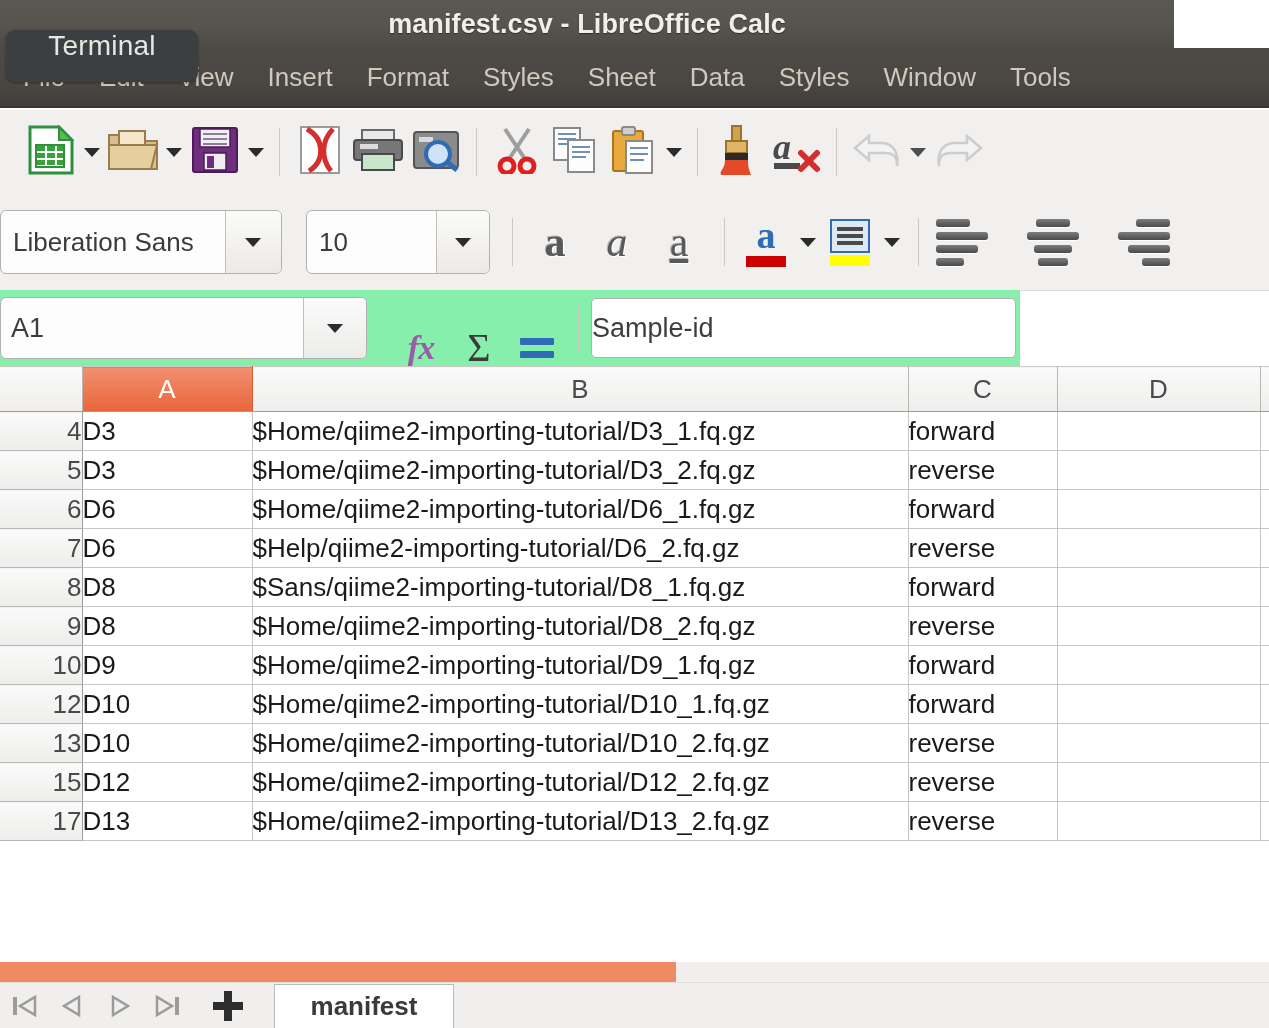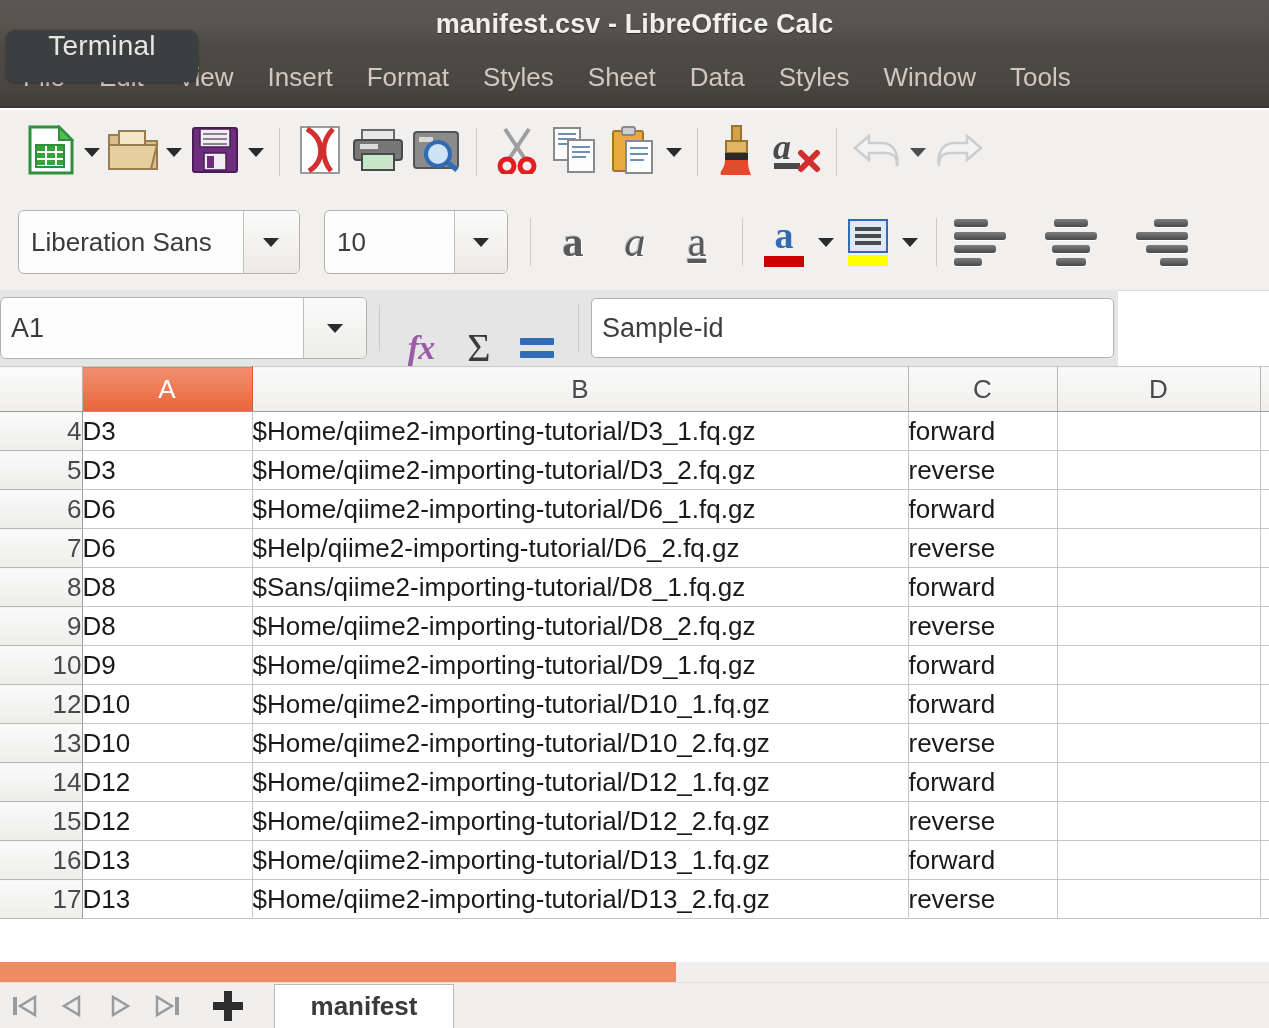--- a/index.html
+++ b/index.html
@@ -19,21 +19,21 @@
     position: relative;
     width: 1269px;
     height: 1028px;
     overflow: hidden;
   }
 
   
   .titlebar {
     position: absolute;
     left: 0; top: 0;
-    width: 1269px;
+    width: 1174px;
     height: 48px;
     background: linear-gradient(to bottom, #5b5751 0%, #57534d 55%, #4e4a45 100%);
     display: flex;
     align-items: center;
     justify-content: center;
   }
   .titlebar-text {
     color: #f2efe9;
     font-size: 27px;
     font-weight: bold;
@@ -162,21 +162,21 @@
     overflow: hidden;
   }
   .combo .drop {
     width: 60px;
     border-left: 1px solid #c2bfba;
     background: linear-gradient(to bottom,#fbfbfb,#eceae6);
     display: flex;
     align-items: center;
     justify-content: center;
   }
-  .font-combo { width: 280px; margin-left: 18px; }
+  .font-combo { width: 280px; }
   .font-combo .val { width: 218px; }
   .size-combo { width: 182px; margin-left: 24px; }
   .size-combo .val { width: 120px; }
 
   .fmt-btn {
     width: 62px;
     height: 66px;
     display: flex;
     align-items: center;
     justify-content: center;
@@ -262,23 +262,23 @@
   .align-right i { margin-left:auto; margin-right:6px;}
   .align-right i:nth-child(1){ width:34px;}
   .align-right i:nth-child(2){ width:52px;}
   .align-right i:nth-child(3){ width:42px;}
   .align-right i:nth-child(4){ width:28px;}
 
   
   .formulabar {
     position: absolute;
     left: 0; top: 290px;
-    width: 1118px;
+    width: 1020px;
     height: 76px;
-    background: #e5e5e5;
+    background: #86efac;
     display: flex;
     align-items: center;
     border-bottom: 1px solid #d7d5d1;
     justify-content: space-between;
   }
   .namebox {
     margin-left: 0px;
     width: 365px;
     height: 60px;
     border: 1px solid #b4b1ac;
@@ -340,21 +340,20 @@
   .eq-icon i { display:block; width:34px; height:7px; background:#2f6cb5; border-radius:1px; }
   .inputline {
     flex: 1;
     height: 60px;
     margin-right: 4px;
     border: 1px solid #b4b1ac;
     border-radius: 5px;
     background: #ffffff;
     display: flex;
     align-items: center;
-    padding-left: 10px;
     box-sizing: border-box;
     font-size: 27px;
     color: #3d3d3d;
     overflow: hidden;
     white-space: nowrap;
   }
 
   
   .gridwrap {
     position: absolute;
@@ -905,44 +904,28 @@
           </tr>
           <tr>
             <td class="rowhead">13</td>
             <td class="cell">D10</td>
             <td class="cell">$Home/qiime2-importing-tutorial/D10_2.fq.gz</td>
             <td class="cell">reverse</td>
             <td class="cell"></td>
             <td class="cell"></td>
           </tr>
           <tr>
-            <td class="rowhead">14</td>
-            <td class="cell">D12</td>
-            <td class="cell">$Home/qiime2-importing-tutorial/D12_1.fq.gz</td>
-            <td class="cell">forward</td>
-            <td class="cell"></td>
-            <td class="cell"></td>
-          </tr>
-          <tr>
             <td class="rowhead">15</td>
             <td class="cell">D12</td>
             <td class="cell">$Home/qiime2-importing-tutorial/D12_2.fq.gz</td>
             <td class="cell">reverse</td>
             <td class="cell"></td>
             <td class="cell"></td>
           </tr>
           <tr>
-            <td class="rowhead">16</td>
-            <td class="cell">D13</td>
-            <td class="cell">$Home/qiime2-importing-tutorial/D13_1.fq.gz</td>
-            <td class="cell">forward</td>
-            <td class="cell"></td>
-            <td class="cell"></td>
-          </tr>
-          <tr>
             <td class="rowhead">17</td>
             <td class="cell">D13</td>
             <td class="cell">$Home/qiime2-importing-tutorial/D13_2.fq.gz</td>
             <td class="cell">reverse</td>
             <td class="cell"></td>
             <td class="cell"></td>
           </tr>
         </tbody>
     </table>
   </div>

